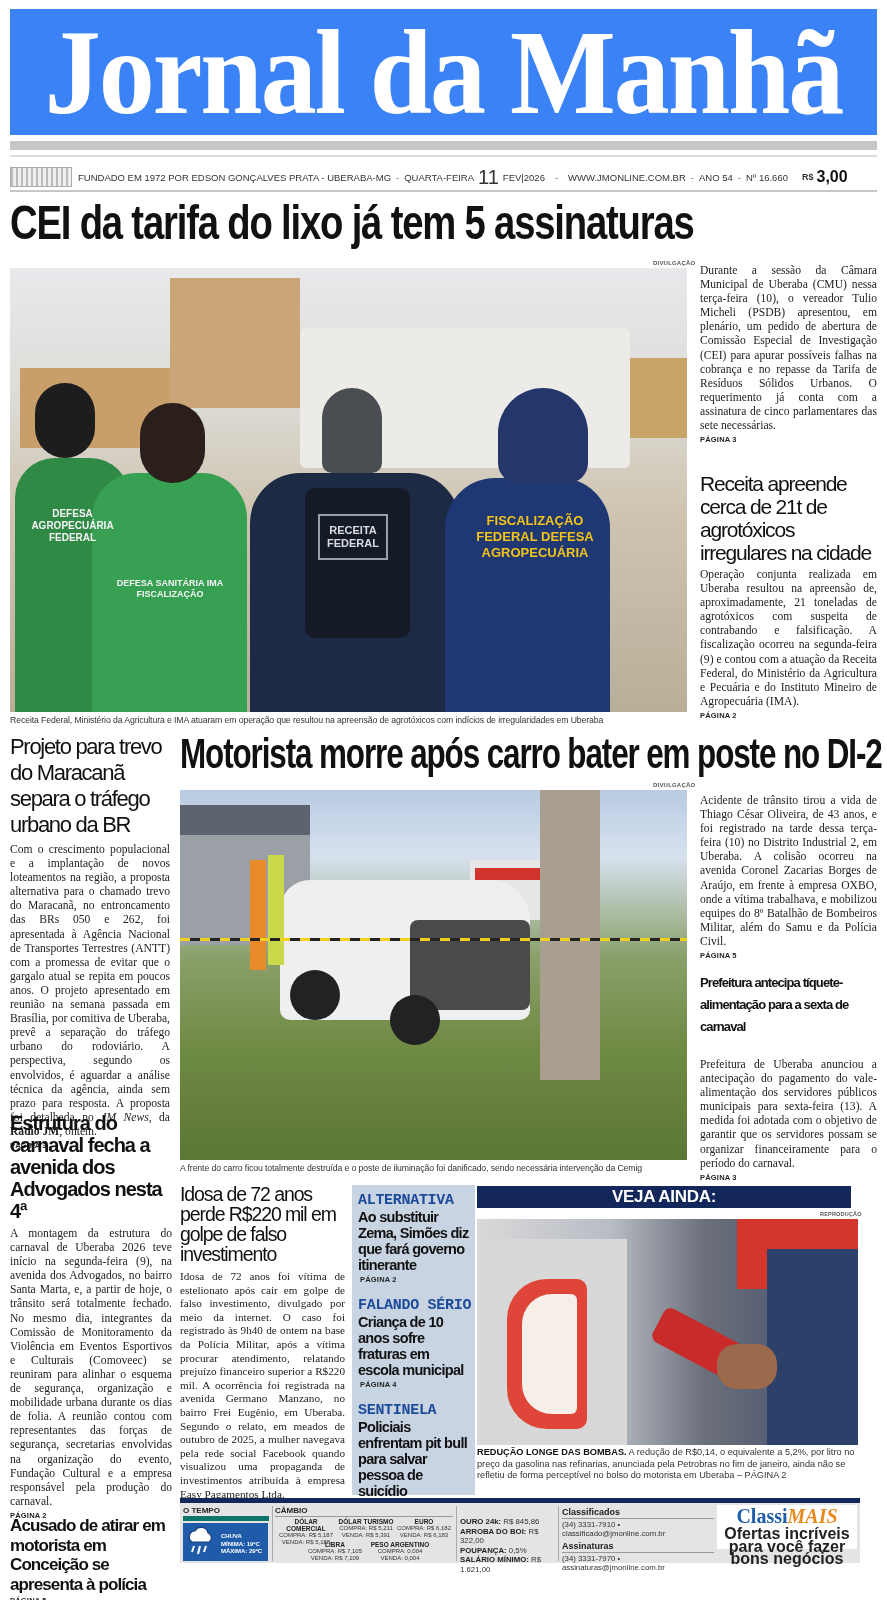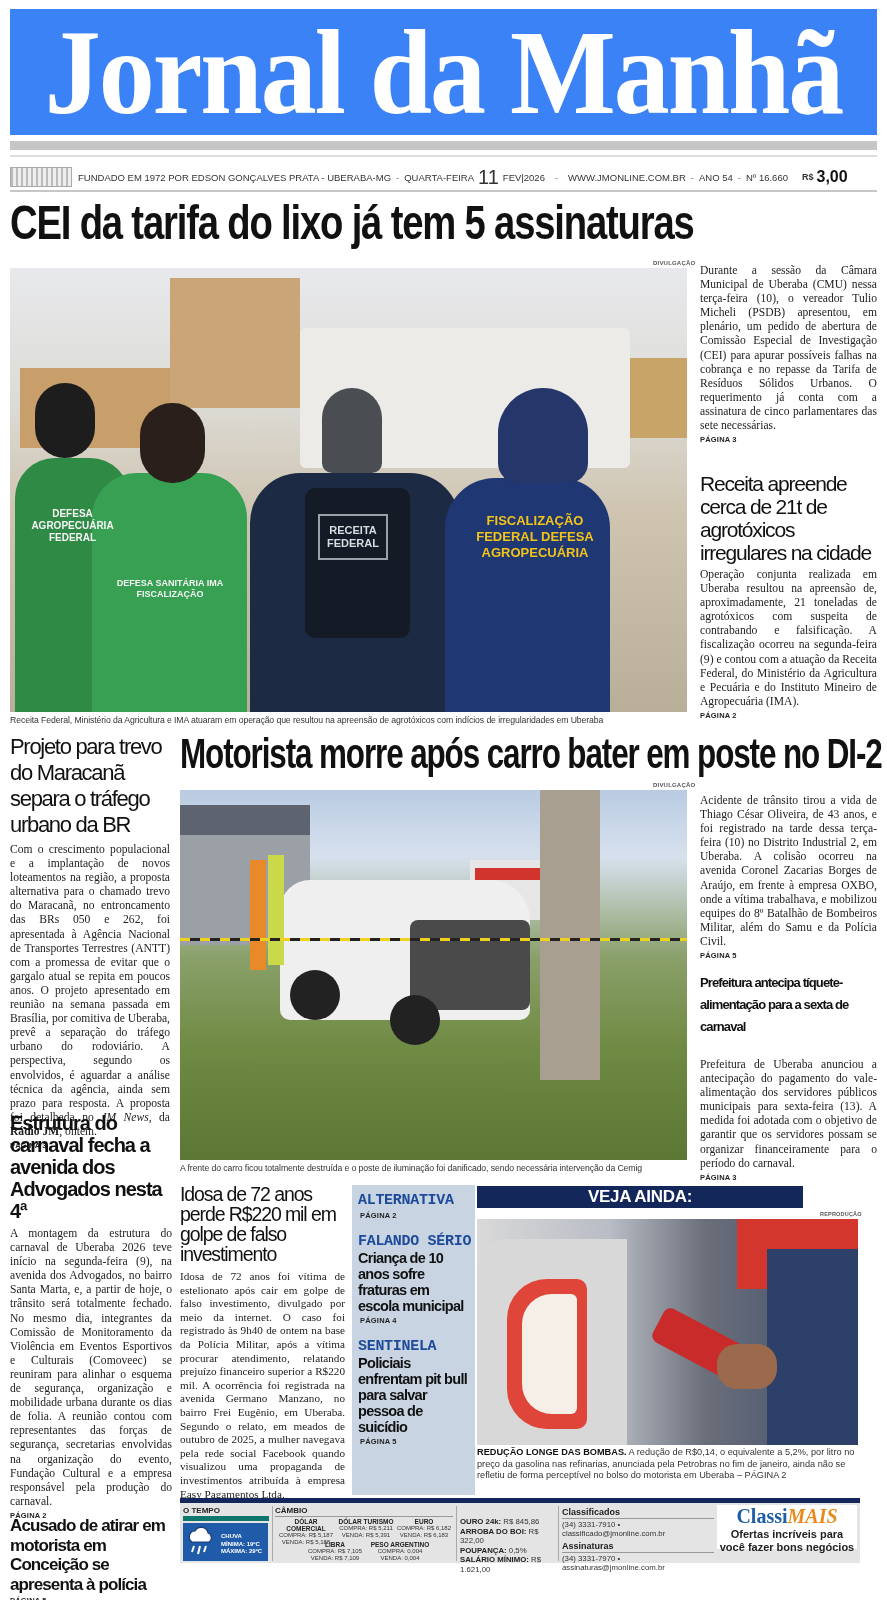--- a/index.html
+++ b/index.html
@@ -33,42 +33,42 @@
   .pagina { font-family: "Liberation Sans", sans-serif; font-weight: bold; font-size: 7.5px; color: #222; margin-top: 2px; letter-spacing: 0.2px; }
   .caption { font-family: "Liberation Sans", sans-serif; font-size: 8.7px; color: #333; white-space: nowrap; letter-spacing: -0.1px; }
 
   
   .photo1 { left: 10px; top: 268px; width: 677px; height: 444px; overflow: hidden; background: linear-gradient(180deg, #e8e9ec 0%, #dcdbd6 30%, #cfc4b0 55%, #b9ae98 100%); }
   .photo2 { left: 180px; top: 790px; width: 507px; height: 370px; overflow: hidden; background: linear-gradient(180deg, #b9cbe2 0%, #d7e1ee 18%, #8aa06a 45%, #6f8a43 70%, #5c7634 100%); }
   .photo3 { left: 477px; top: 1219px; width: 381px; height: 226px; overflow: hidden; background: linear-gradient(90deg, #d9d9d9 0%, #b8bcc4 35%, #6b6f7a 60%, #3c4a6b 100%); }
 
   
   .veja-box { left: 352px; top: 1185px; width: 123px; height: 310px; background: #c9d4e3; }
-  .veja-header { left: 477px; top: 1186px; width: 326px; height: 22px; background: #13275a; color: #fff; font-family: "Liberation Sans", sans-serif; font-weight: bold; font-size: 17px; display: flex; align-items: center; justify-content: center; letter-spacing: -0.3px; }
+  .veja-header { left: 477px; top: 1186px; width: 374px; height: 22px; background: #13275a; color: #fff; font-family: "Liberation Sans", sans-serif; font-weight: bold; font-size: 17px; display: flex; align-items: center; justify-content: center; letter-spacing: -0.3px; }
   .veja-tag { font-family: Liberation Mono, monospace; font-weight: bold; color: #1d4b9a; font-size: 15px; letter-spacing: -0.3px; }
   .veja-title { font-family: "Liberation Sans", sans-serif; font-weight: bold; color: #111; font-size: 14.5px; line-height: 16px; letter-spacing: -0.7px; }
   .foto-caption { left: 477px; top: 1447px; width: 381px; font-family: "Liberation Sans", sans-serif; font-size: 9.2px; line-height: 11.5px; color: #333; }
   .foto-caption b { color: #111; }
 
   
   .footer-bar { left: 180px; top: 1498px; width: 680px; height: 5px; background: #13275a; }
   .footer { left: 180px; top: 1503px; width: 680px; height: 60px; background: #e4e4e4; font-family: "Liberation Sans", sans-serif; color: #333; }
   .footer .sec-title { font-weight: bold; font-size: 8px; color: #222; }
   .weather-box { background: #1f5ba8; color: #fff; }
   .weather-txt { font-size: 6px; font-weight: bold; line-height: 7.5px; color: #fff; }
   .cur { font-size: 6px; line-height: 7px; text-align: center; color: #333; }
   .cur b { font-size: 6.5px; color: #222; display: block; }
   .ind { font-size: 7.8px; line-height: 9.5px; color: #333; }
   .ind b { color: #222; }
   .cls-title { font-weight: bold; font-size: 9px; color: #222; border-bottom: 1px solid #999; padding-bottom: 1px; }
   .cls-line { font-size: 7.8px; color: #333; margin-top: 1px; margin-bottom: 3px; }
   .classi-box { background: #fff; text-align: center; }
   .classi-logo { font-family: "Liberation Serif", serif; font-weight: bold; font-size: 20px; color: #1d5ea8; }
   .classi-logo i { color: #e88a1e; }
-  .classi-tag { font-family: "Liberation Sans", sans-serif; font-weight: bold; font-size: 11px; line-height: 12.5px; color: #222; }
+  .classi-tag { font-family: "Liberation Sans", sans-serif; font-weight: bold; font-size: 16px; line-height: 12.5px; color: #222; }
 
   
   .shape { position: absolute; }
 </style>
 </head>
 <body>
 
 <div class="abs masthead">
   <div class="masthead-title">Jornal da Manhã</div>
 </div>
@@ -180,20 +180,21 @@
 <div class="abs" style="left:180px;top:1184px;width:165px;">
   <div class="sub-hl light" style="font-size:19.5px;line-height:20px;letter-spacing:-1.1px;">Idosa de 72 anos perde R$220 mil em golpe de falso investimento</div>
   <p class="body-text" style="margin-top:6px;font-size:11.2px;line-height:13.6px;">Idosa de 72 anos foi vítima de estelionato após cair em golpe de falso investimento, divulgado por meio da internet. O caso foi registrado às 9h40 de ontem na base da Polícia Militar, após a vítima procurar atendimento, relatando prejuízo financeiro superior a R$220 mil. A ocorrência foi registrada na avenida Germano Manzano, no bairro Frei Eugênio, em Uberaba. Segundo o relato, em meados de outubro de 2025, a mulher navegava pela rede social Facebook quando visualizou uma propaganda de investimentos atribuída à empresa Easy Pagamentos Ltda.</p>
   <div class="pagina">PÁGINA 5</div>
 </div>
 
 <div class="abs veja-box"></div>
 <div class="abs" style="left:358px;top:1192px;width:114px;">
   <div style="margin-bottom:13px;">
     <div class="veja-tag">ALTERNATIVA</div>
+    <div class="veja-title">Ao substituir Zema, Simões diz que fará governo itinerante</div>
     <div class="pagina" style="margin-left:2px;">PÁGINA 2</div>
   </div>
   <div style="margin-bottom:13px;">
     <div class="veja-tag">FALANDO SÉRIO</div>
     <div class="veja-title">Criança de 10 anos sofre fraturas em escola municipal</div>
     <div class="pagina" style="margin-left:2px;">PÁGINA 4</div>
   </div>
   <div>
     <div class="veja-tag">SENTINELA</div>
     <div class="veja-title">Policiais enfrentam pit bull para salvar pessoa de suicídio</div>

